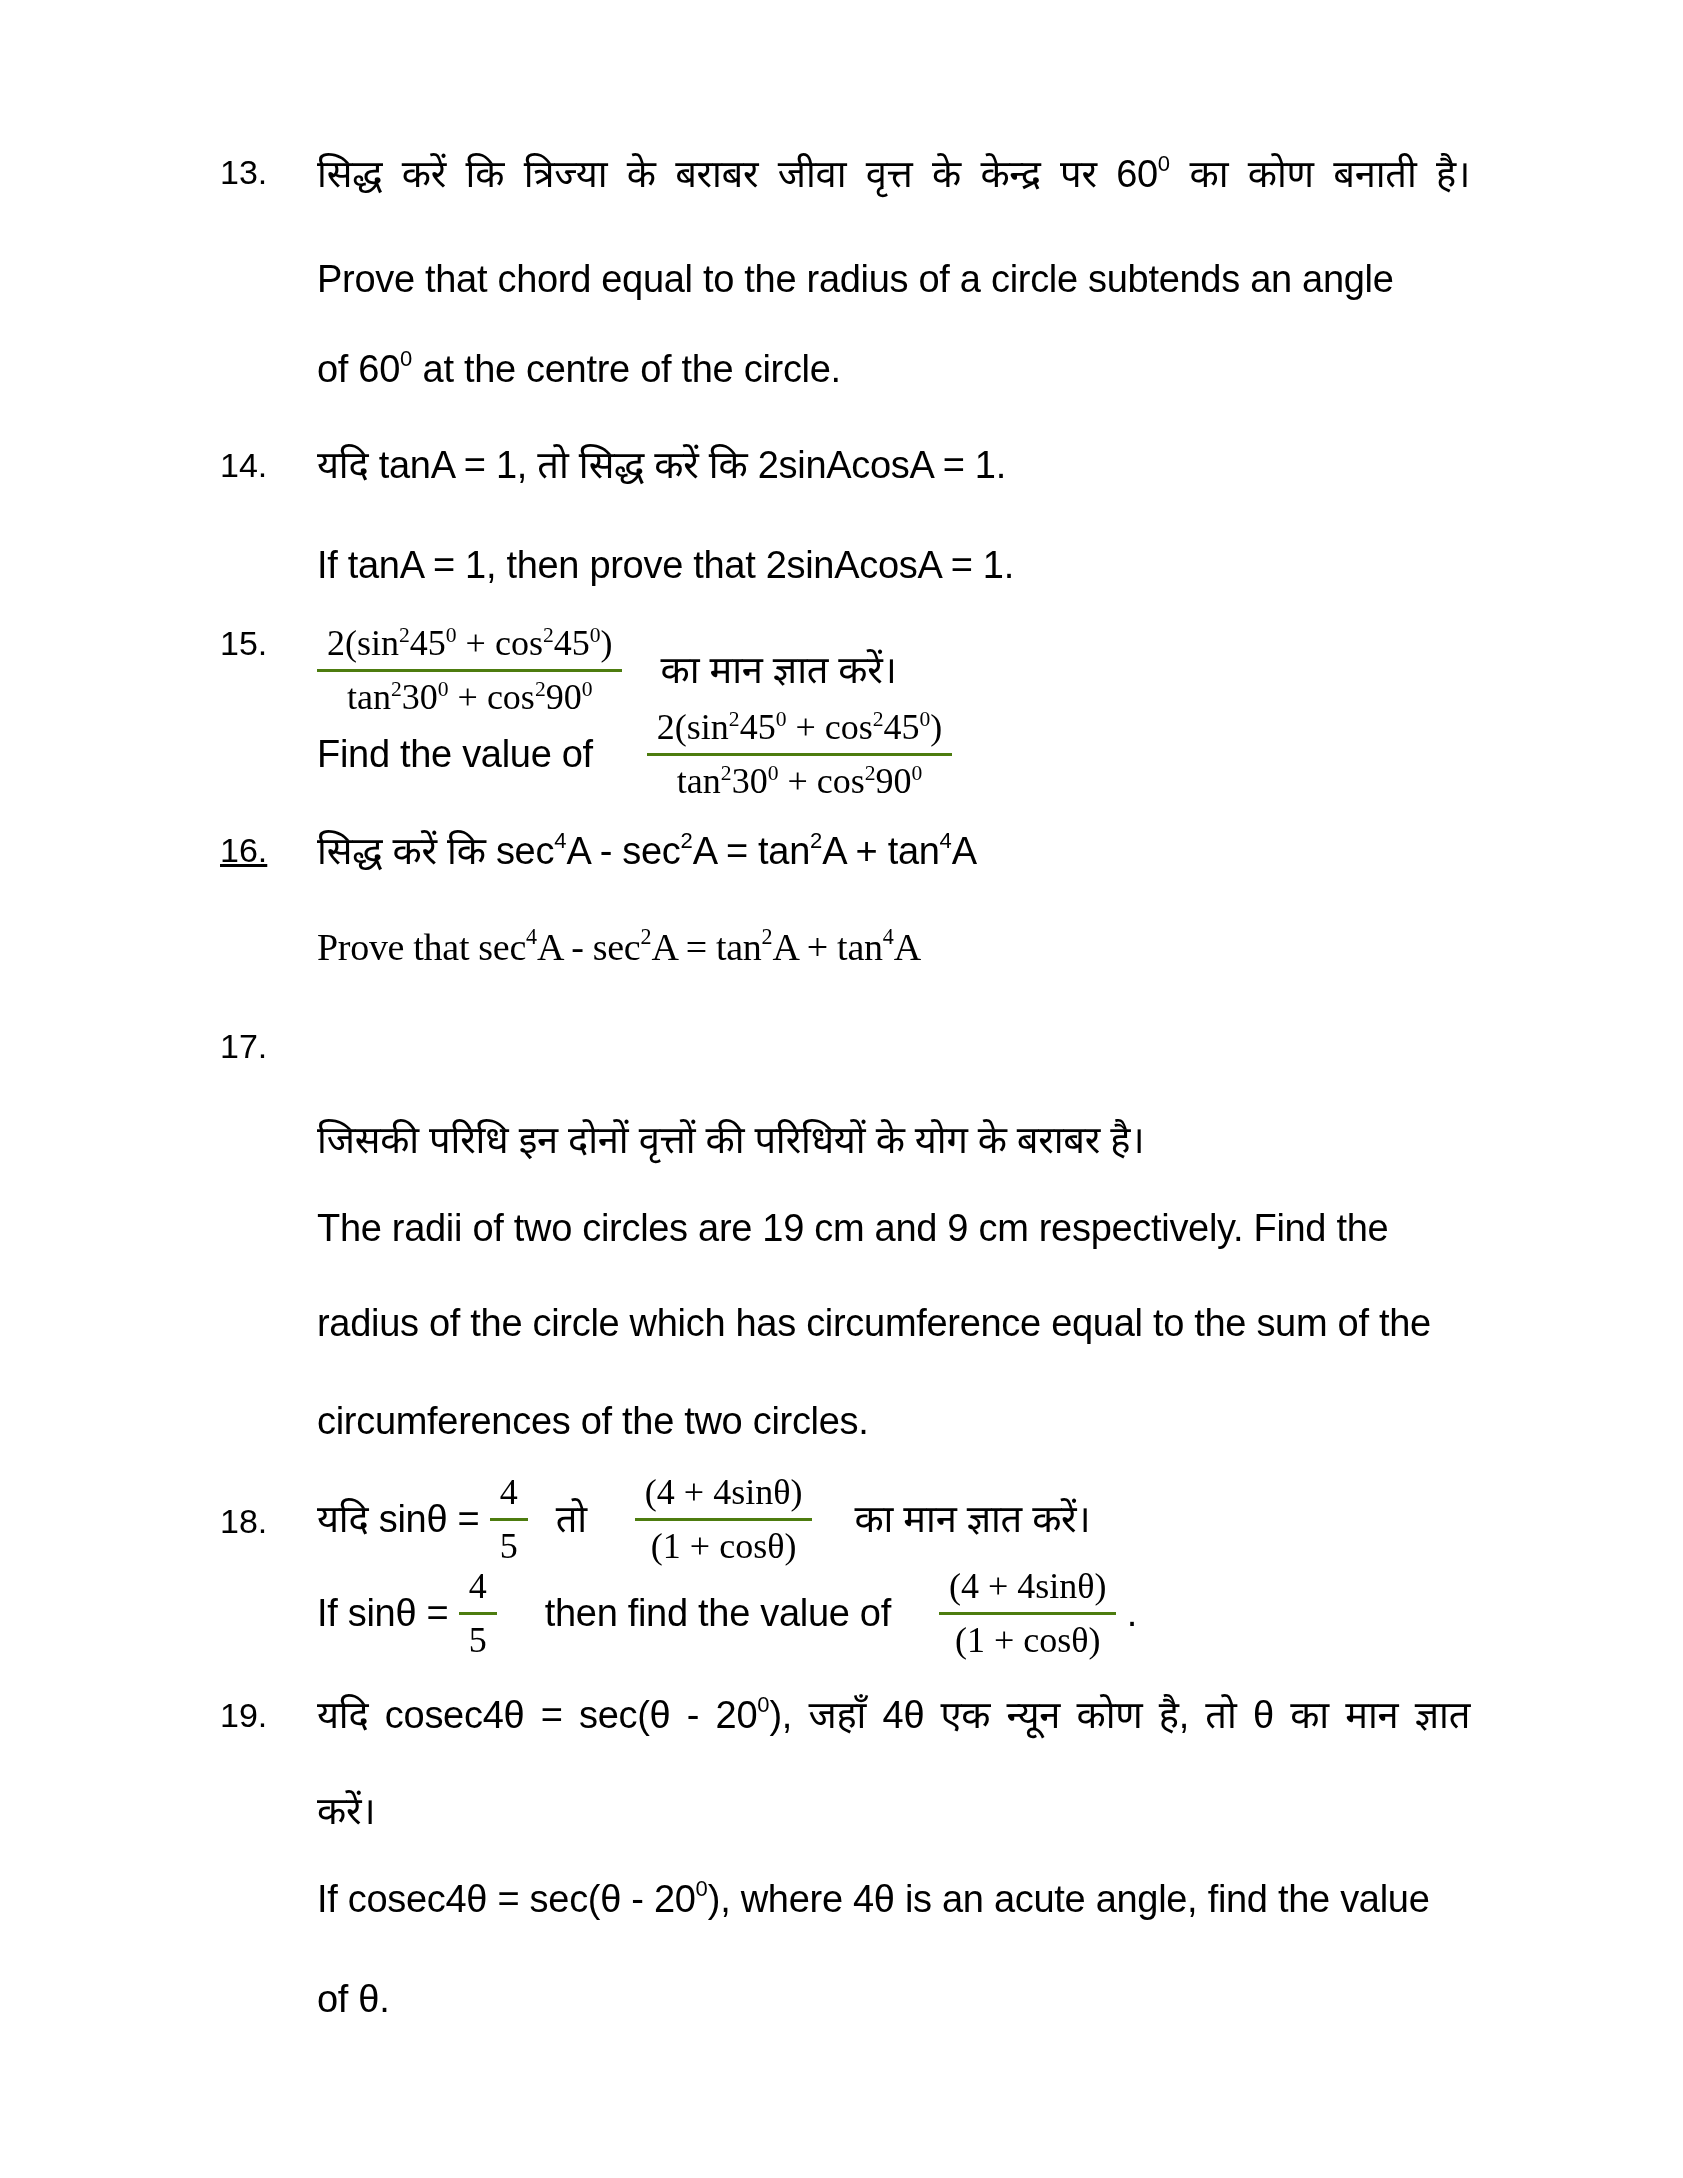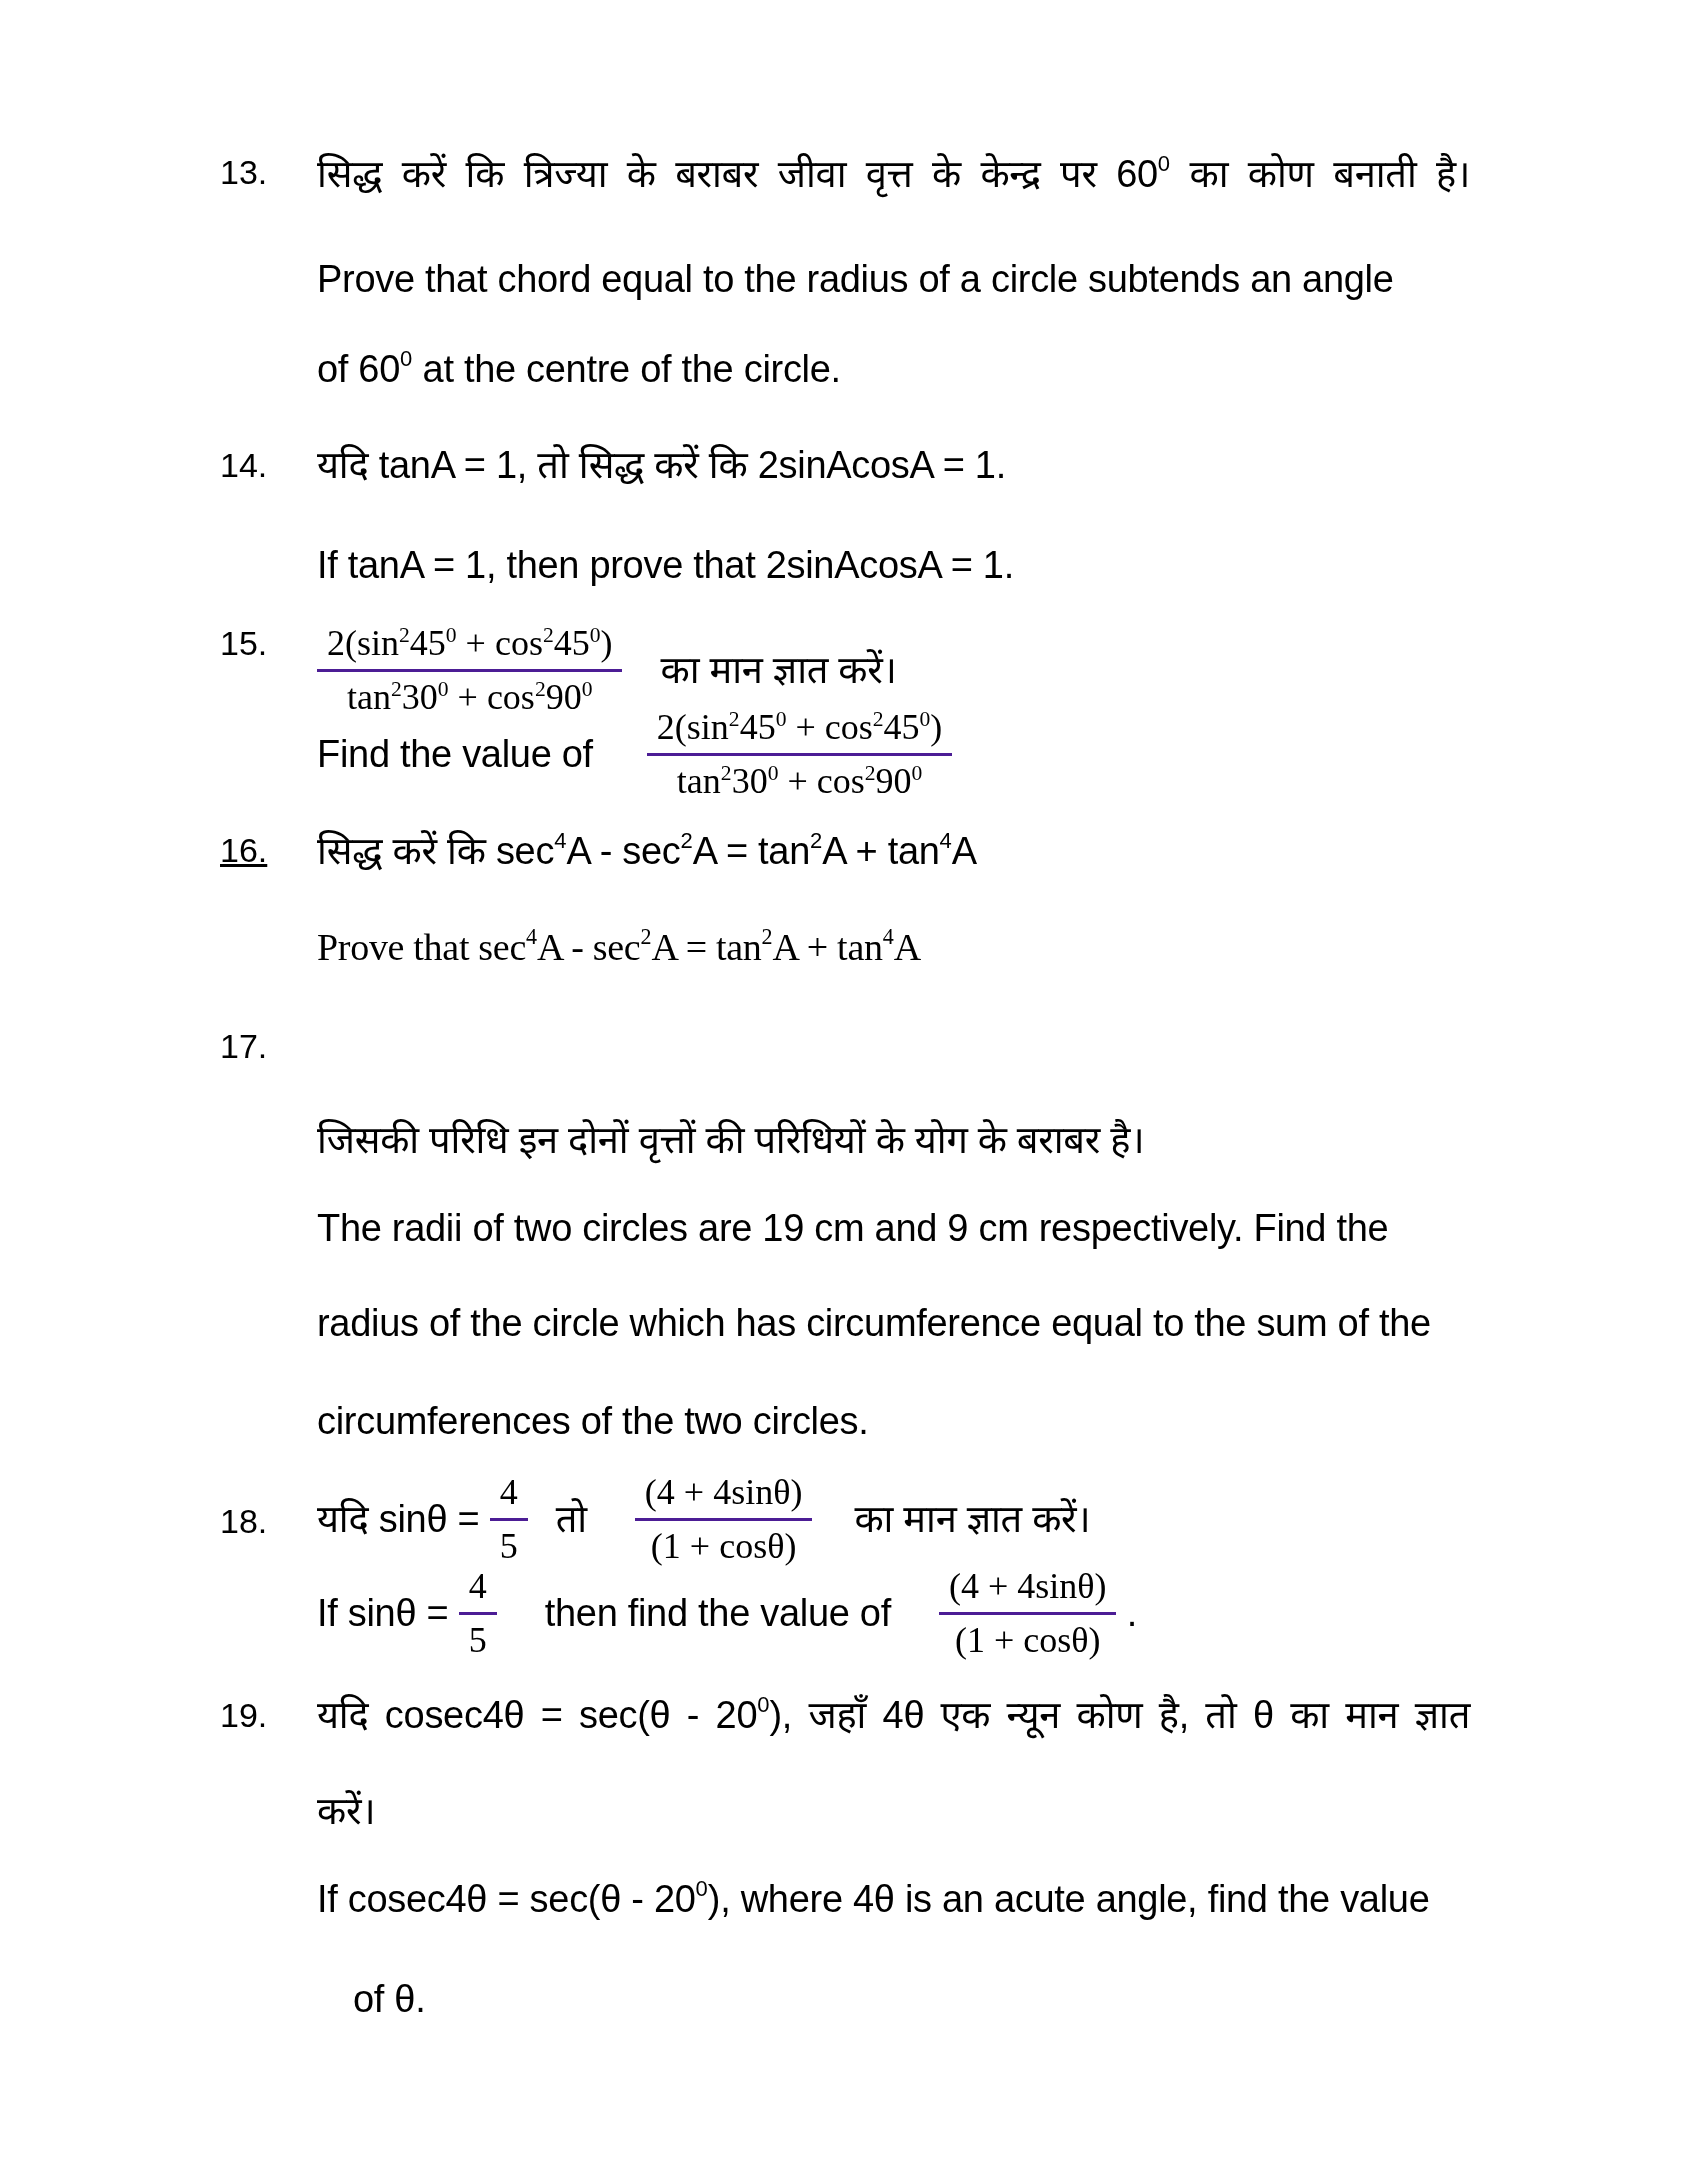--- a/index.html
+++ b/index.html
@@ -15,21 +15,21 @@
   .row.justify { text-align:justify; text-align-last:justify; }
   .row.frow { display:flex; align-items:center; }
   .frow .tx { white-space:pre; }
   .sp { display:inline-block; height:1px; }
   .sup { font-size:58%; position:relative; top:-0.72em; letter-spacing:0; }
   .frac {
     display:inline-flex; flex-direction:column; align-items:center;
     font-family:"Liberation Serif", serif; font-size:36px; letter-spacing:0;
     line-height:1.15; text-align:center;
   }
-  .frac .num { border-bottom:3px solid #4c1d95; padding:0 10px 5px; white-space:pre; }
+  .frac .num { border-bottom:3px solid #4d7c0f; padding:0 10px 5px; white-space:pre; }
   .frac .den { padding-top:5px; white-space:pre; }
   .frac .sup { font-size:60%; top:-0.6em; }
   .qnum { position:absolute; left:220px; font-size:34px; line-height:1.2; }
 </style>
 </head>
 <body>
 
 <div id="doc" style="background: rgb(255, 255, 255); color: rgb(0, 0, 0);">
     <div class="row justify" style="top: 152px;"><span class="tx">सिद्ध करें कि त्रिज्या के बराबर जीवा वृत्त के केन्द्र पर 60</span><span class="sup">0</span><span class="tx"> का कोण बनाती है।</span></div>
     <div class="row" style="top: 257px;"><span class="tx">Prove that chord equal to the radius of a circle subtends an angle</span></div>
@@ -85,21 +85,21 @@
       <span class="sp" style="width: 48px;"></span>
       <span class="frac">
         <span class="num"><span class="tx">(4 + 4sinθ)</span></span>
         <span class="den"><span class="tx">(1 + cosθ)</span></span>
       </span>
       <span class="tx"> .</span>
     </div>
     <div class="row justify" style="top: 1693px;"><span class="tx">यदि cosec4θ = sec(θ - 20</span><span class="sup">0</span><span class="tx">), जहाँ 4θ एक न्यून कोण है, तो θ का मान ज्ञात</span></div>
     <div class="row" style="top: 1789px;"><span class="tx">करें।</span></div>
     <div class="row" style="top: 1877px;"><span class="tx">If cosec4θ = sec(θ - 20</span><span class="sup">0</span><span class="tx">), where 4θ is an acute angle, find the value</span></div>
-    <div class="row" style="top: 1977px; margin-left: 36px;"><span class="tx">of θ.</span></div>
+    <div class="row" style="top: 1977px;"><span class="tx">of θ.</span></div>
     <div class="qnum" style="top: 152px;">13.</div>
     <div class="qnum" style="top: 445px;">14.</div>
     <div class="qnum" style="top: 623px;">15.</div>
     <div class="qnum" style="top: 830px; text-decoration: underline;">16.</div>
     <div class="qnum" style="top: 1026px;">17.</div>
     <div class="qnum" style="top: 1501px;">18.</div>
     <div class="qnum" style="top: 1695px;">19.</div>
   </div>
 
 

